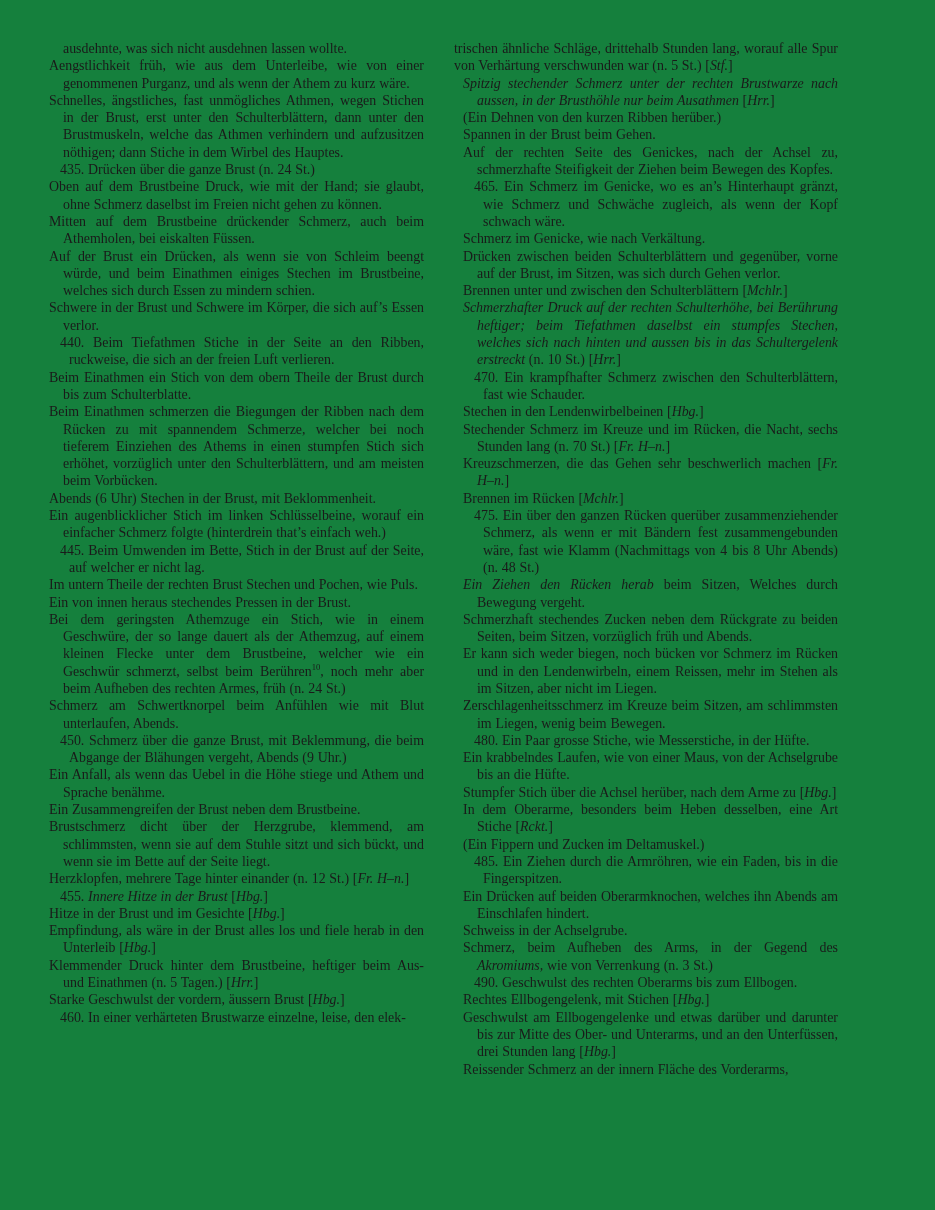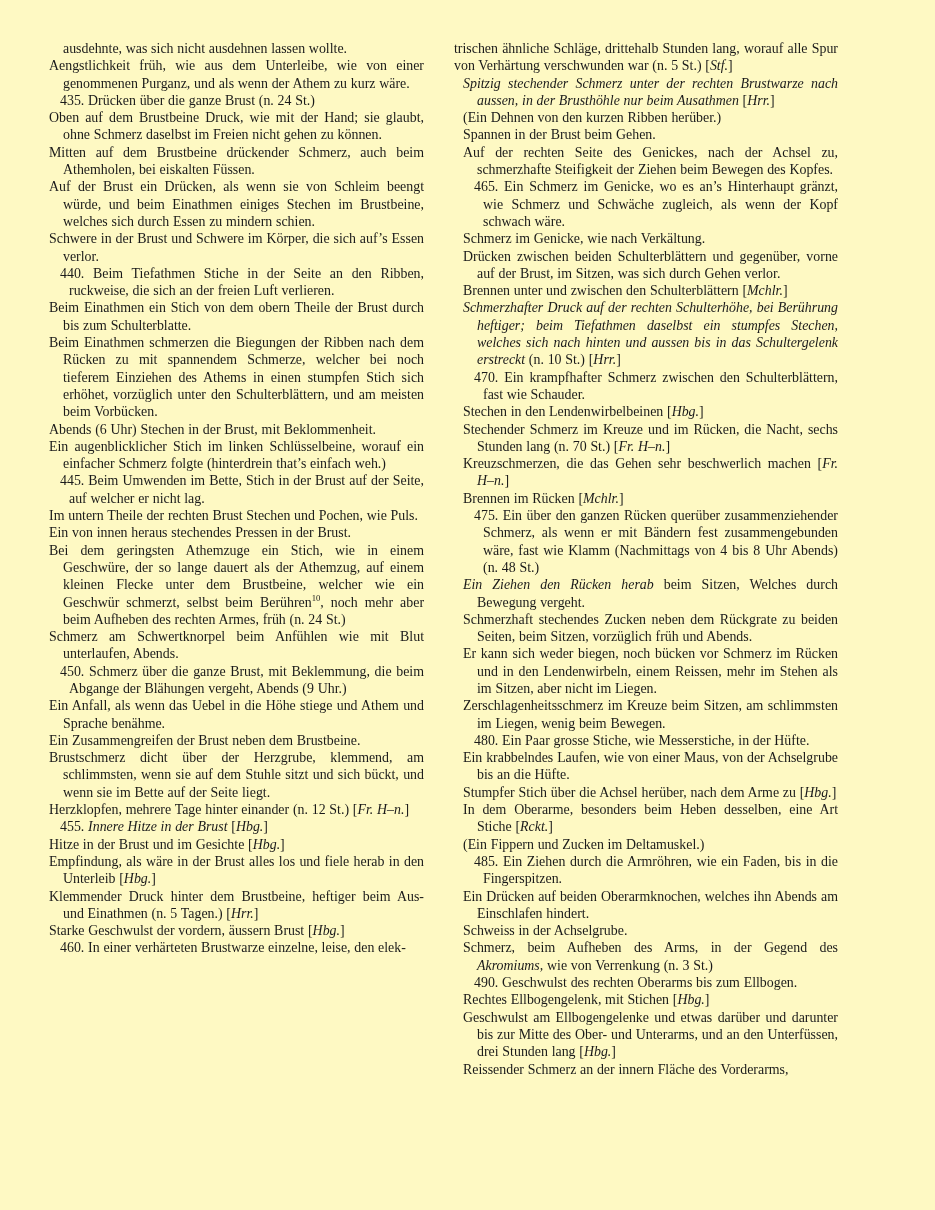--- a/index.html
+++ b/index.html
@@ -4,21 +4,21 @@
 <style>
   html,body{margin:0;padding:0;}
   body{
     width:935px;height:1210px;
     background:#ffffff;
     font-family:"Liberation Serif","DejaVu Serif",serif;
     color:#1a1a1a;
     position:relative;
     overflow:hidden;
   }
-  .page{position:absolute;inset:0;background:#fef9c3;}
+  .page{position:absolute;inset:0;background:#15803d;}
   .columns{
     position:absolute;left:40px;top:40px;width:798px;
     display:flex;gap:30px;
   }
   .col{width:384px;}
   p.para{
     margin:0;
     text-align:justify;
     font-size:13.9px;
     line-height:17.3px;
@@ -36,20 +36,21 @@
   }
 </style>
 </head>
 <body>
 
 <div class="page">
   <div class="columns">
     <div class="col">
         <p class="para p-cont"><span>ausdehnte, was sich nicht ausdehnen lassen wollte.</span></p>
         <p class="para p-plain"><span>Aengstlichkeit früh, wie aus dem Unterleibe, wie von einer genommenen Purganz, und als wenn der Athem zu kurz wäre.</span></p>
+        <p class="para p-plain"><span>Schnelles, ängstliches, fast unmögliches Athmen, wegen Stichen in der Brust, erst unter den Schulterblättern, dann unter den Brustmuskeln, welche das Athmen verhindern und aufzusitzen nöthigen; dann Stiche in dem Wirbel des Hauptes.</span></p>
         <p class="para p-num"><span>435. </span><span>Drücken über die ganze Brust (n. 24 St.)</span></p>
         <p class="para p-plain"><span>Oben auf dem Brustbeine Druck, wie mit der Hand; sie glaubt, ohne Schmerz daselbst im Freien nicht gehen zu können.</span></p>
         <p class="para p-plain"><span>Mitten auf dem Brustbeine drückender Schmerz, auch beim Athemholen, bei eiskalten Füssen.</span></p>
         <p class="para p-plain"><span>Auf der Brust ein Drücken, als wenn sie von Schleim beengt würde, und beim Einathmen einiges Stechen im Brustbeine, welches sich durch Essen zu mindern schien.</span></p>
         <p class="para p-plain"><span>Schwere in der Brust und Schwere im Körper, die sich auf’s Essen verlor.</span></p>
         <p class="para p-num"><span>440. </span><span>Beim Tiefathmen Stiche in der Seite an den Ribben, ruckweise, die sich an der freien Luft verlieren.</span></p>
         <p class="para p-plain"><span>Beim Einathmen ein Stich von dem obern Theile der Brust durch bis zum Schulterblatte.</span></p>
         <p class="para p-plain"><span>Beim Einathmen schmerzen die Biegungen der Ribben nach dem Rücken zu mit spannendem Schmerze, welcher bei noch tieferem Einziehen des Athems in einen stumpfen Stich sich erhöhet, vorzüglich unter den Schulterblättern, und am meisten beim Vorbücken.</span></p>
         <p class="para p-plain"><span>Abends (6 Uhr) Stechen in der Brust, mit Beklommenheit.</span></p>
         <p class="para p-plain"><span>Ein augenblicklicher Stich im linken Schlüsselbeine, worauf ein einfacher Schmerz folgte (hinterdrein that’s einfach weh.)</span></p>

